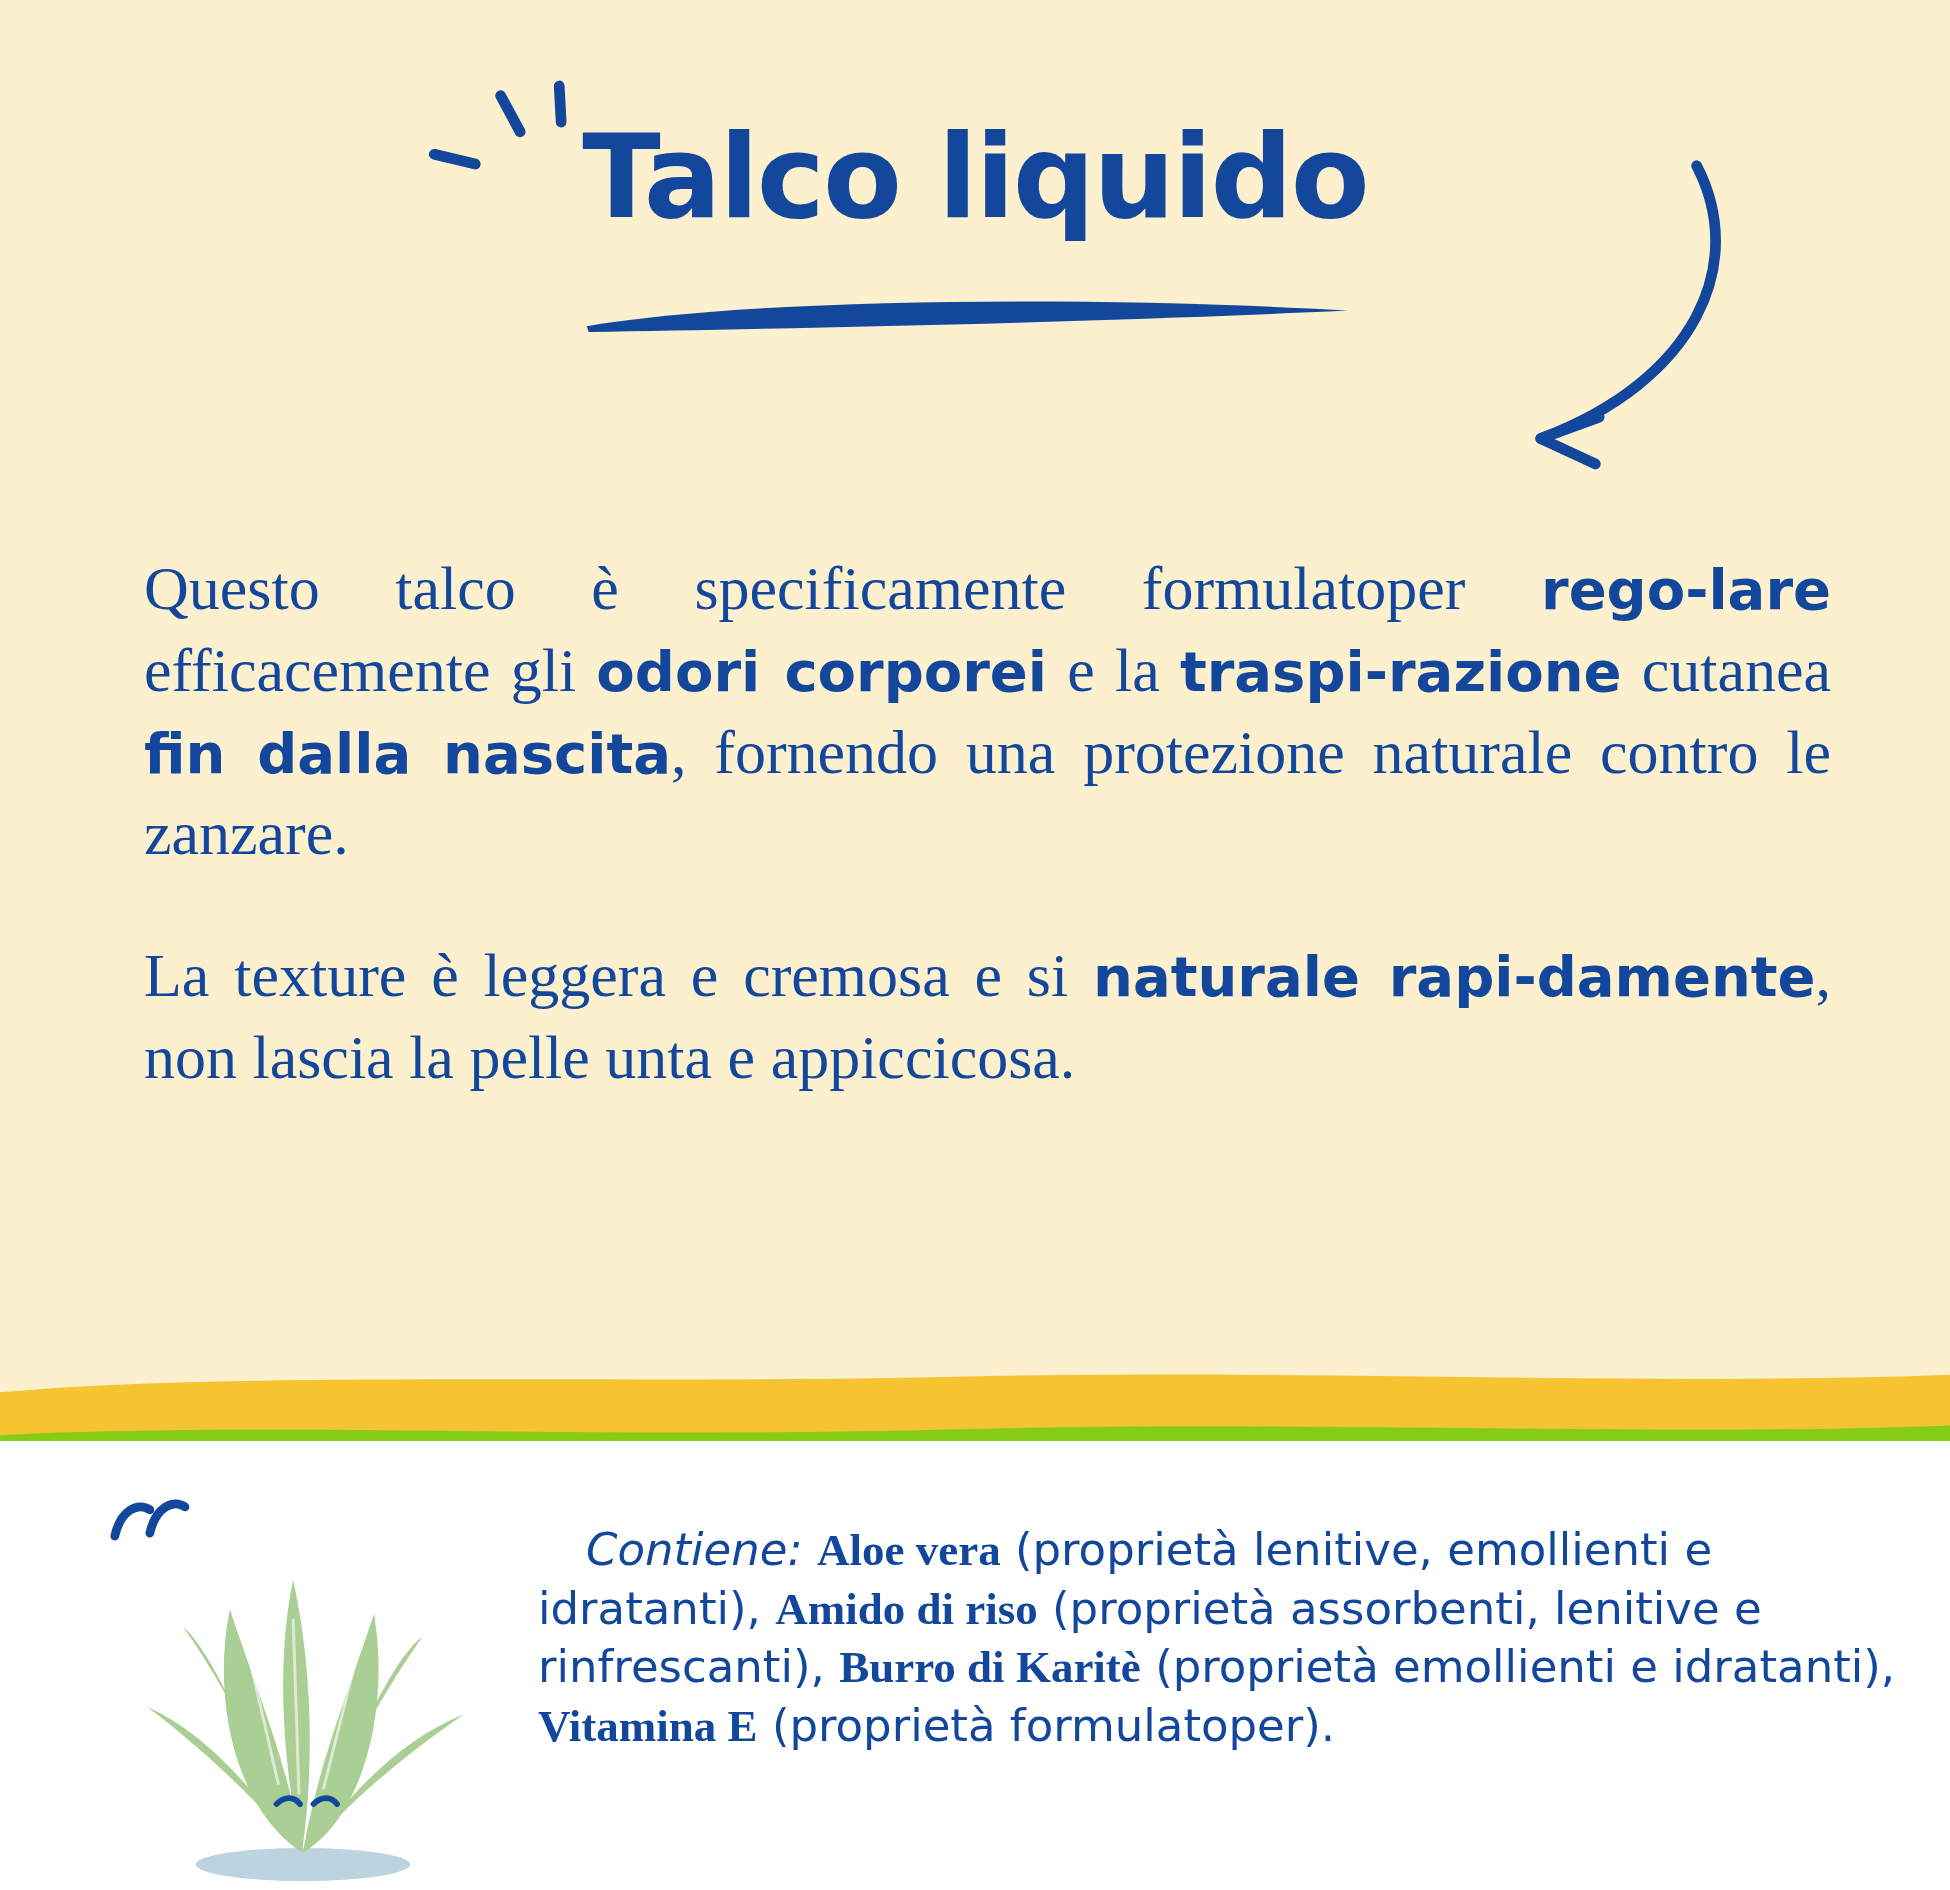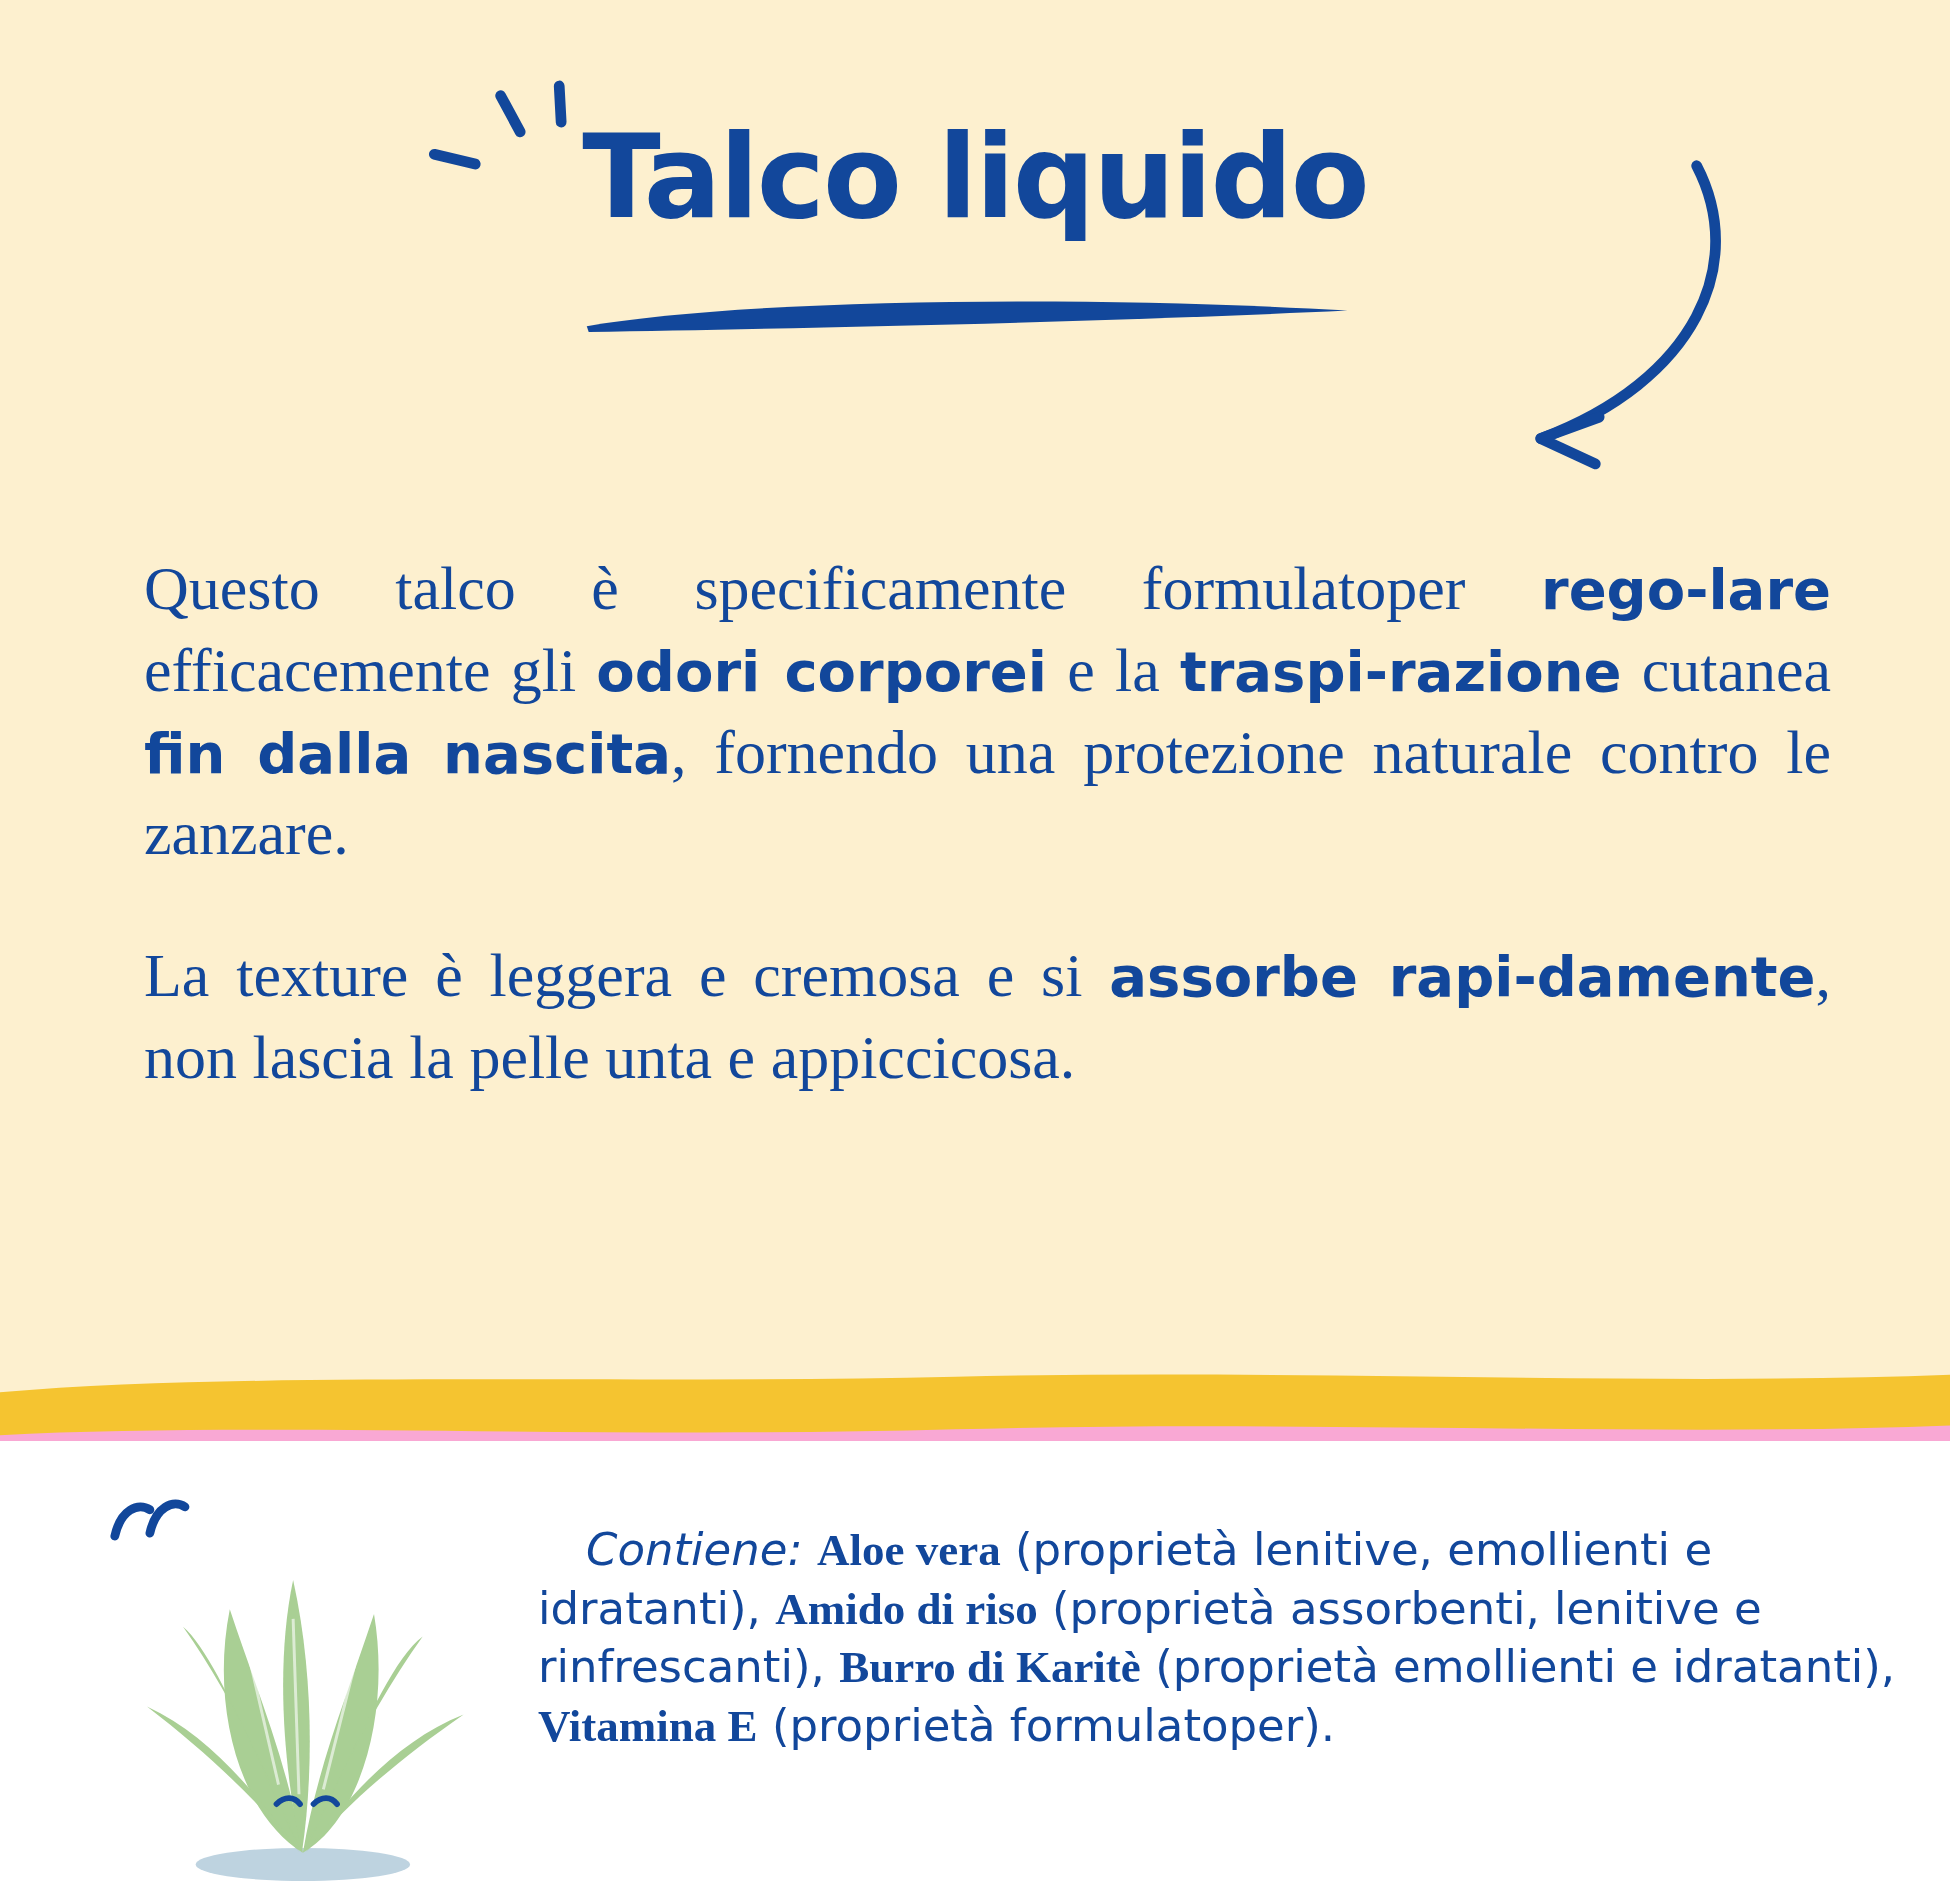--- a/index.html
+++ b/index.html
@@ -10,21 +10,21 @@
     width: 1950px;
     height: 1890px;
     background: #ffffff;
     font-family: "Liberation Sans", sans-serif;
     overflow: hidden;
   }
   .page {
     position: relative;
     width: 1950px;
     height: 1890px;
-    background: #f9a8d4;
+    background: #84cc16;
     overflow: hidden;
   }
   .cream-panel {
     position: absolute;
     left: 0;
     top: 0;
     width: 1950px;
     height: 1402px;
     background: #fdf0cf;
   }
@@ -158,21 +158,21 @@
   <svg class="arrow-curve" viewBox="0 0 340 350">
     <path d="M300 10 C 352 110, 300 230, 140 290" stroke="#12479b" stroke-width="11" fill="none" stroke-linecap="round"></path>
     <path d="M140 290 L 200 268 M140 290 L 196 316" stroke="#12479b" stroke-width="11" fill="none" stroke-linecap="round"></path>
   </svg>
 
   <div class="body-copy">
     <p>
       <span>Questo talco è specificamente formulatoper </span><b>rego-lare</b><span> efficacemente gli </span><b>odori corporei</b><span> e la </span><b>traspi-razione</b><span> cutanea </span><b>fin dalla nascita</b><span>, fornendo una protezione naturale contro le zanzare.</span>
     </p>
     <p>
-      <span>La texture è leggera e cremosa e si </span><b>assorbe rapi-damente</b><span>, non lascia la pelle unta e appiccicosa.</span>
+      <span>La texture è leggera e cremosa e si </span><b>naturale rapi-damente</b><span>, non lascia la pelle unta e appiccicosa.</span>
     </p>
   </div>
 
   <svg class="divider" viewBox="0 0 2000 80" preserveAspectRatio="none">
     <path d="M0 28 C 260 6, 620 20, 980 12 C 1340 4, 1700 22, 2000 10 L2000 62 C 1700 74, 1340 56, 980 66 C 620 76, 260 58, 0 72 Z" fill="#f5c430"></path>
   </svg>
 
   <div class="bottom"></div>
 
   <svg class="aloe" viewBox="0 0 420 430">

